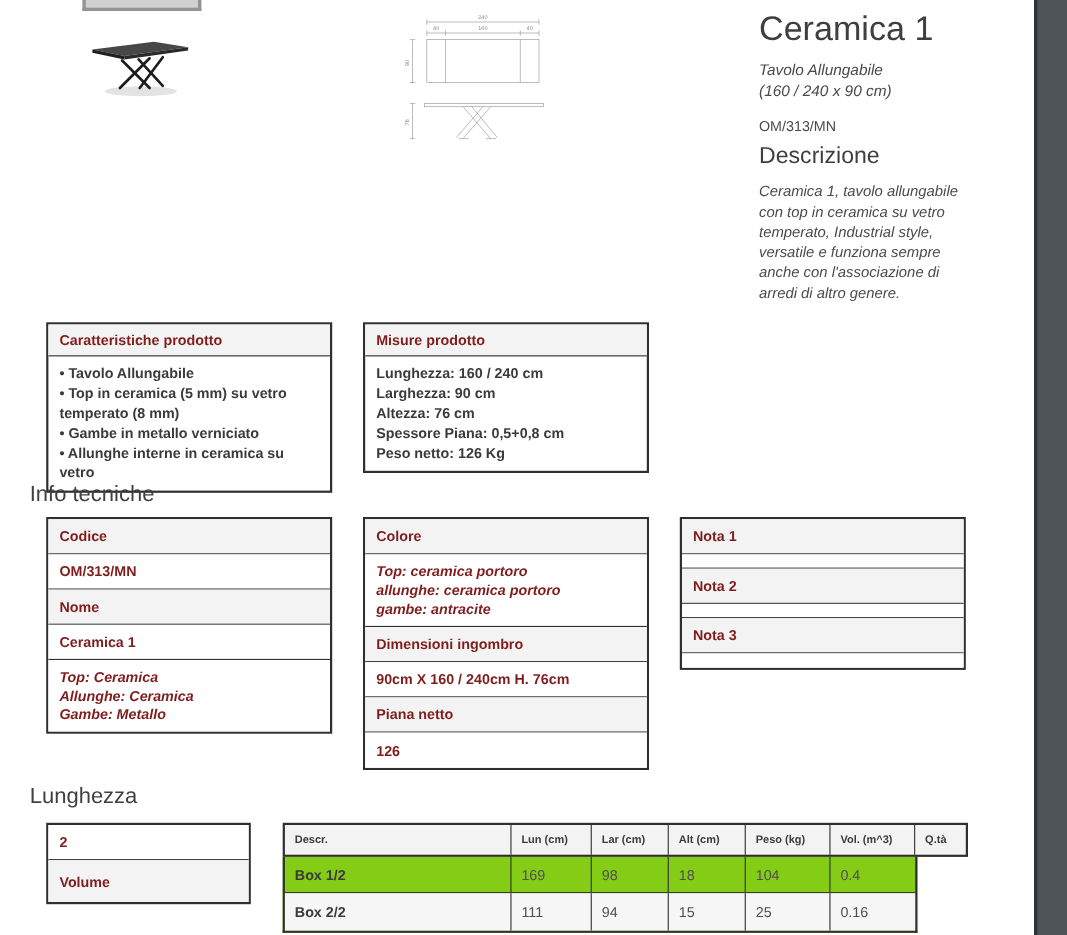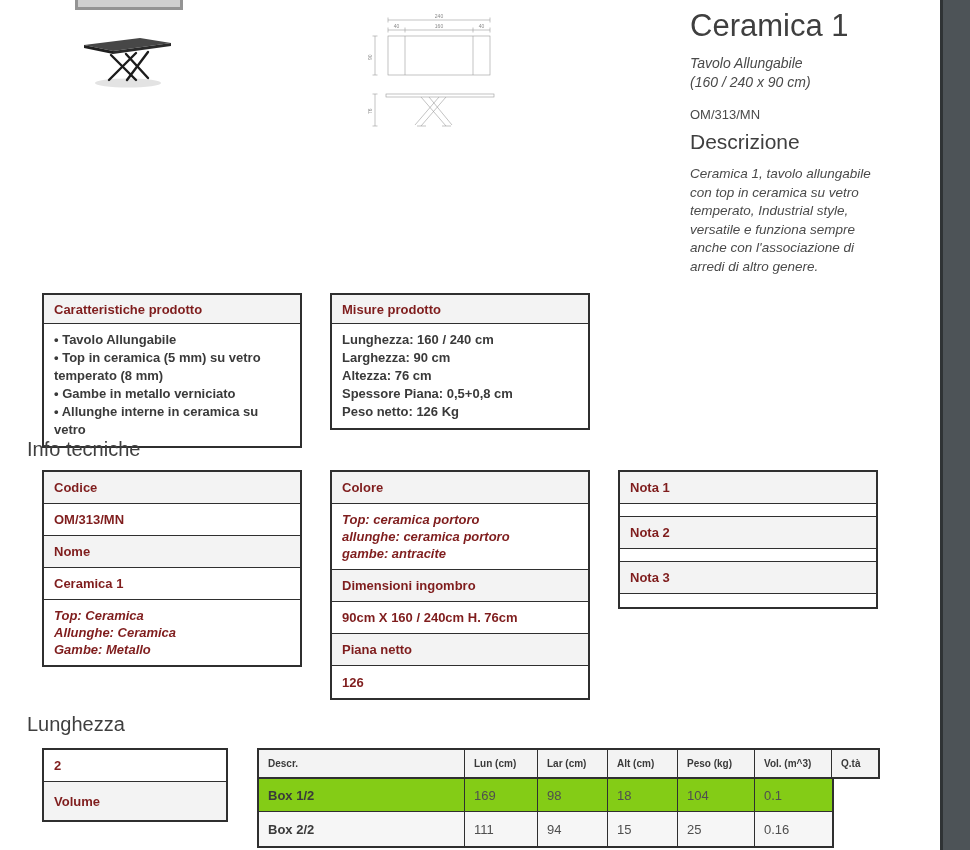--- a/index.html
+++ b/index.html
@@ -194,21 +194,21 @@
   <div class="hc w-vol">Vol. (m^3)</div>
   <div class="hc w-qta">Q.tà</div>
 </div>
 <div class="pk-body">
   <div class="pk-row">
     <div class="c descr w-descr">Box 1/2</div>
     <div class="c w-lun">169</div>
     <div class="c w-lar">98</div>
     <div class="c w-alt">18</div>
     <div class="c w-peso">104</div>
-    <div class="c w-vol" style="width:75px;">0.1</div>
+    <div class="c w-vol" style="width:75px;">0.4</div>
   </div>
   <div class="pk-row alt">
     <div class="c descr w-descr">Box 2/2</div>
     <div class="c w-lun">111</div>
     <div class="c w-lar">94</div>
     <div class="c w-alt">15</div>
     <div class="c w-peso">25</div>
     <div class="c w-vol" style="width:75px;">0.16</div>
   </div>
 </div>

